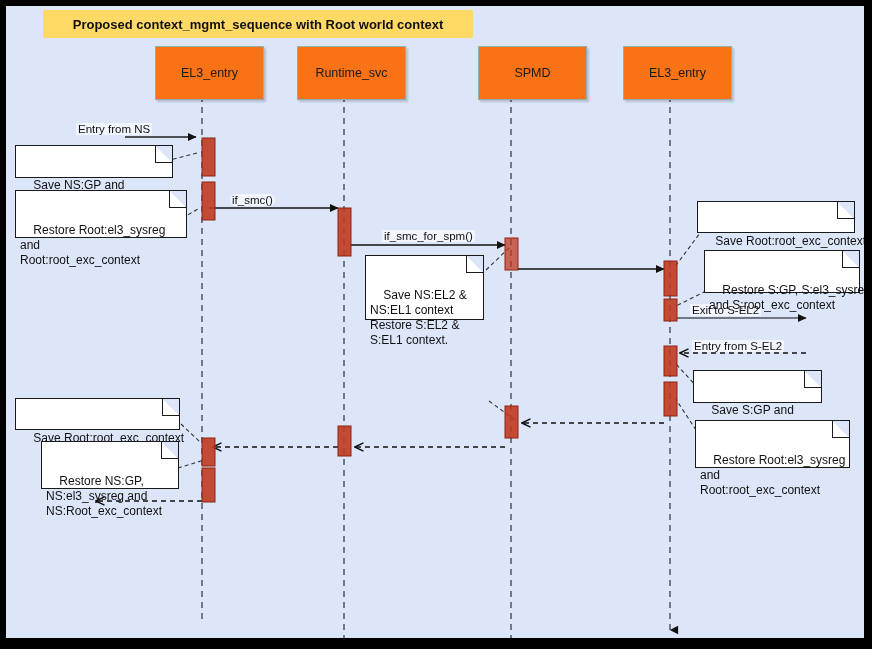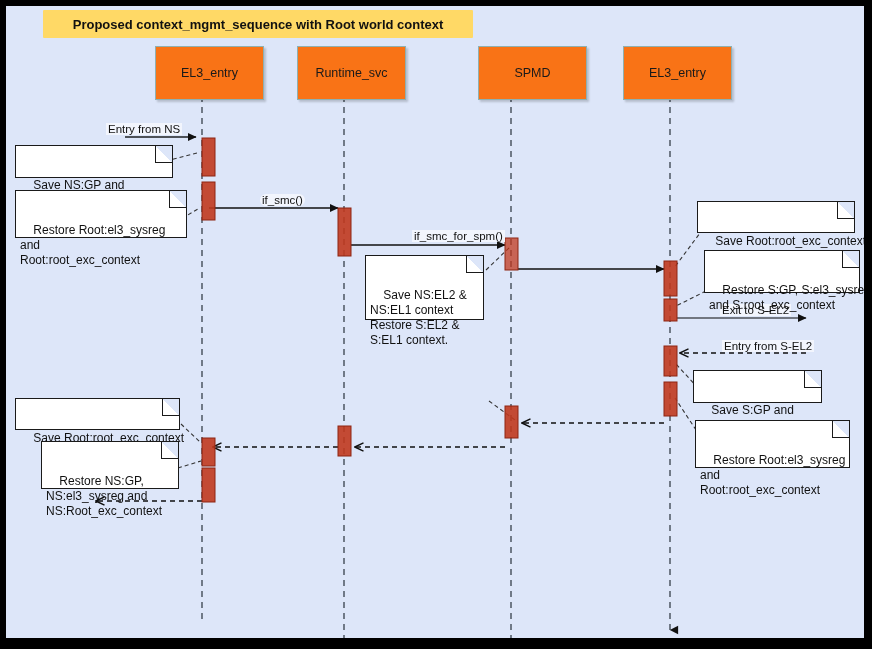--- a/index.html
+++ b/index.html
@@ -26,21 +26,21 @@
         font-size:12px;line-height:15px;color:#111;
         padding:2px 3px 2px 4px;white-space:pre;box-sizing:border-box;}
   .note .fold{position:absolute;right:0;top:0;width:16px;height:16px;
         background:linear-gradient(225deg,#dde6f9 50%, transparent 50.5%);
         border-left:1px solid #1a1a1a;border-bottom:1px solid #1a1a1a;
         transform:translate(0,0);}
   .note.ovf{white-space:pre;overflow:visible;}
 
   
   .msg{position:absolute;font-size:11.5px;color:#111;background:#f2f5fd;
-       padding:0 2px;white-space:nowrap;margin-left:30px;}
+       padding:0 2px;white-space:nowrap;}
 </style>
 </head>
 <body>
 
 <div id="canvas">
 
   <div id="title-banner">
     <span>Proposed context_mgmt_sequence with Root world context</span>
   </div>
 

